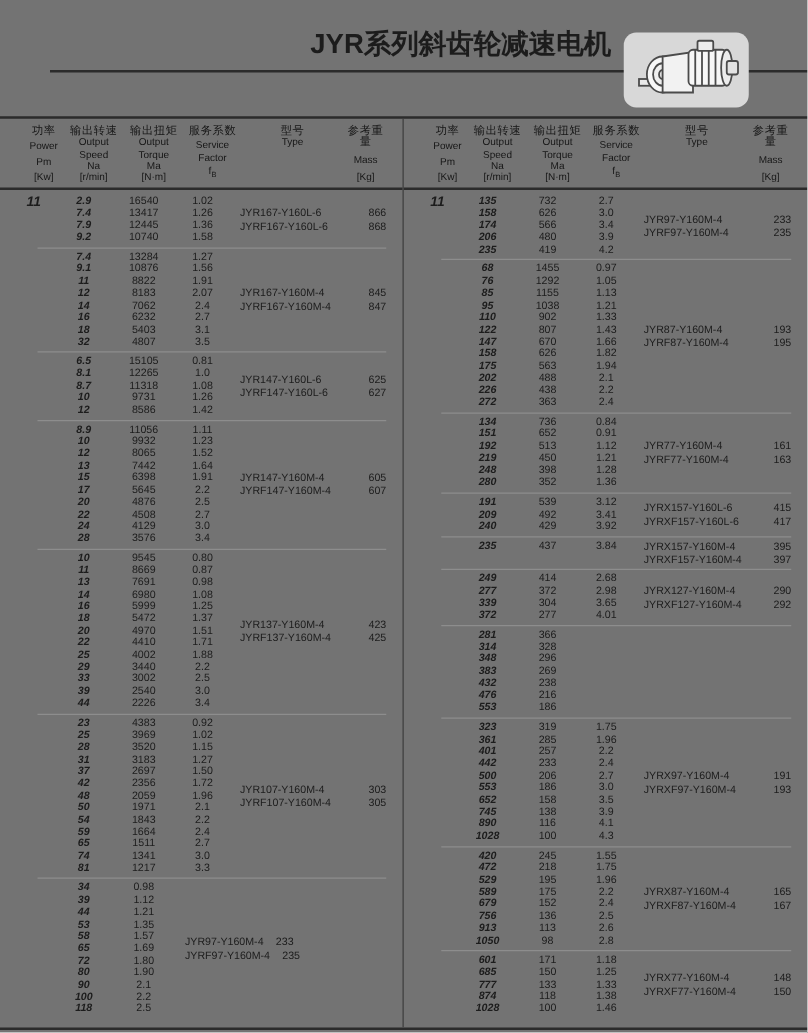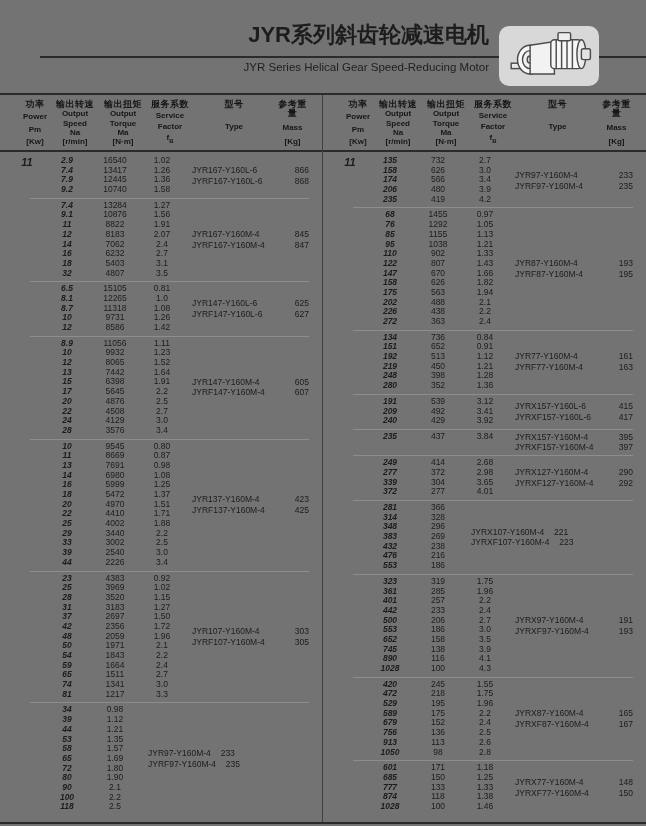--- a/index.html
+++ b/index.html
@@ -16,23 +16,23 @@
   
   .tables{position:absolute;top:93px;left:0;width:646px;bottom:2px;border-top:2px solid #2b2b2b;
           border-bottom:2px solid #2b2b2b;display:flex;overflow:hidden}
   .half{width:323px;display:flex;flex-direction:column}
   .half-left{border-right:1px solid #3f3f3f}
   
   .thead{height:57px;border-bottom:2px solid #2b2b2b;display:grid;
          grid-template-columns:34px 46px 50px 44px 1fr 33px;
          padding:5px 13px 4px 18px;column-gap:0}
   .hcell{display:flex;flex-direction:column;justify-content:space-between;text-align:center;
-         font-size:8px;font-weight:bold;line-height:9px;color:#161616}
+         font-size:8px;font-weight:normal;line-height:9px;color:#161616}
   .hcell .zh{font-size:9px;letter-spacing:.5px}
-  .hcell-type{justify-content:flex-start;gap:13px}
+  .hcell-type{justify-content:flex-start;}
   .hcell sub{font-size:6px}
   
   .tbody{flex:1;padding:1px 13px 0 10px;display:flex;flex-direction:column}
   .group{position:relative;display:grid;grid-template-columns:34px 46px 50px 44px 1fr;padding:3px 0}
   .group + .group::before{content:"";position:absolute;top:0;left:20px;right:0;border-top:1px solid #8d8d8d}
   .col{display:flex;flex-direction:column;align-items:stretch}
   .val{height:9.7px;line-height:9.7px;font-size:8.5px;text-align:center;white-space:nowrap}
   .col-power .val{font-size:11px;font-weight:bold;font-style:italic;height:12px;line-height:12px}
   .col-speed .val{font-weight:bold;font-style:italic}
   .col-torque .val,.col-factor .val{font-weight:normal}
@@ -41,21 +41,20 @@
   .tname{font-size:8.5px;font-weight:normal;white-space:nowrap}
   .tmass{font-size:8.5px;text-align:right;min-width:24px}
 </style>
 </head>
 <body>
 
 <div class="page">
   <div class="hdr">
     <div class="title-zh">JYR系列斜齿轮减速电机</div>
     <div class="hdr-rule"></div>
-    <div class="title-en">JYR Series Helical Gear Speed-Reducing Motor</div>
     <div class="badge">
       <svg width="92" height="54" viewBox="0 0 100 60" aria-hidden="true">
         <g stroke="#4b4b4b" stroke-width="1.6" fill="#f7f7f7">
           <rect x="8" y="38" width="10" height="6" fill="#e9e9e9"></rect>
           <ellipse cx="29" cy="34" rx="14" ry="16"></ellipse>
           <ellipse cx="29" cy="34" rx="8.5" ry="10" fill="#efefef"></ellipse>
           <ellipse cx="29" cy="34" rx="3.2" ry="4" fill="#dcdcdc"></ellipse>
           <path d="M29 18 L56 14 L56 50 L29 50 Z" fill="#f2f2f2"></path>
           <rect x="52" y="12" width="34" height="32" rx="4" fill="#f7f7f7"></rect>
           <line x1="58" y1="12" x2="58" y2="44"></line>
@@ -687,30 +686,20 @@
             </div>
             <div class="col col-torque">
               <div class="val">366</div>
               <div class="val">328</div>
               <div class="val">296</div>
               <div class="val">269</div>
               <div class="val">238</div>
               <div class="val">216</div>
               <div class="val">186</div>
             </div>
-            <div class="typeblock">
-              <div class="typeline">
-                <span class="tname">JYRX107-Y160M-4</span>
-                <span class="tmass">221</span>
-              </div>
-              <div class="typeline">
-                <span class="tname">JYRXF107-Y160M-4</span>
-                <span class="tmass">223</span>
-              </div>
-            </div>
           </div>
           <div class="group">
             <div class="col col-power"></div>
             <div class="col col-speed">
               <div class="val">323</div>
               <div class="val">361</div>
               <div class="val">401</div>
               <div class="val">442</div>
               <div class="val">500</div>
               <div class="val">553</div>

